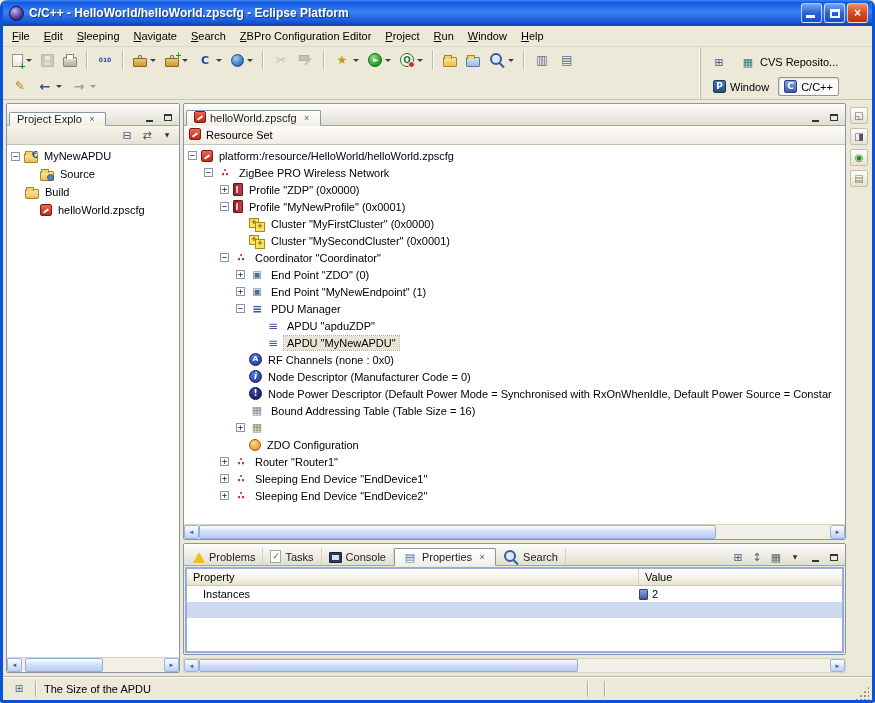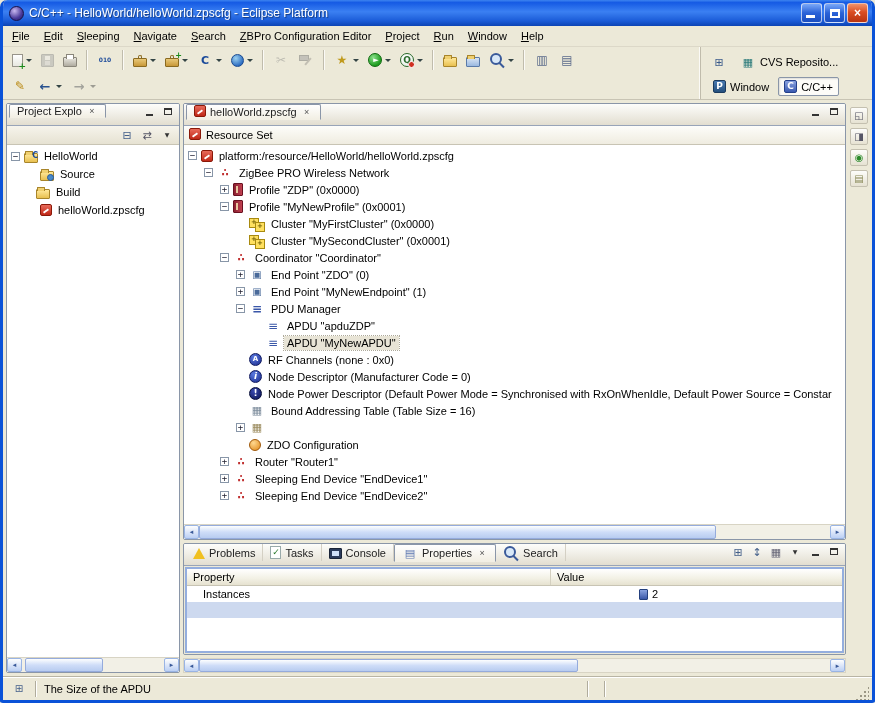--- a/index.html
+++ b/index.html
@@ -1,21 +1,21 @@
 <!DOCTYPE html>
 <html><head>
 <meta charset="utf-8">
 <style>
 *{box-sizing:border-box;margin:0;padding:0;cursor:default}
 html,body{width:875px;height:703px;overflow:hidden;background:#ece9d8}
 body{font-family:"Liberation Sans","DejaVu Sans",sans-serif;font-size:11px;color:#000}
 .window{width:875px;height:703px;display:flex;flex-direction:column;background:#ece9d8;border:3px solid #0a52d8;border-top:none;border-radius:7px 7px 3px 3px;overflow:hidden}
 
 .titlebar{height:26px;flex:none;display:flex;align-items:center;gap:5px;padding:0 4px 0 6px;background:linear-gradient(180deg,#3d84f0 0%,#155ae4 10%,#3b80f2 45%,#1b5cd8 80%,#0c44b4 100%);border-radius:4px 4px 0 0}
-.title-text{color:#fff;font-weight:normal;font-size:12px;text-shadow:1px 1px 1px #12377e;flex:1;white-space:nowrap;overflow:hidden}
+.title-text{color:#fff;font-weight:bold;font-size:12px;text-shadow:1px 1px 1px #12377e;flex:1;white-space:nowrap;overflow:hidden}
 .winbtns{display:flex;gap:2px}
 .wbtn{width:21px;height:20px;border-radius:3px;border:1px solid #ffffffaa;display:flex;align-items:center;justify-content:center;background:linear-gradient(180deg,#7aa8f8,#2a62d8 50%,#1a4ec0);position:relative}
 .wbtn.close{background:linear-gradient(180deg,#f0926a,#da4e22 45%,#b83410);color:#fff;font-weight:bold;font-size:12px}
 .glyph-min{position:absolute;left:4px;bottom:4px;width:9px;height:3px;background:#fff}
 .glyph-max{width:10px;height:9px;border:2px solid #fff;border-top-width:3px}
 
 .menubar{height:21px;flex:none;display:flex;align-items:center;padding-left:2px;background:#ece9d8;border-bottom:1px solid #dcd8c8}
 .menu-item{display:inline-block;padding:3px 7px}
 .menu-item::first-letter{text-decoration:underline}
 
@@ -33,21 +33,21 @@
 
 .main{flex:1;min-height:0;display:flex;gap:3px;padding:3px}
 .view{border:1px solid #8a96a8;background:#ece9d8;display:flex;flex-direction:column;min-height:0;border-radius:2px;overflow:hidden}
 .explorer{width:174px;flex:none}
 .center{flex:1;min-width:0;display:flex;flex-direction:column;gap:3px}
 .editor-view{flex:1;min-height:0}
 .bottom-view{height:112px;flex:none}
 .faststrip{width:20px;flex:none;display:flex;flex-direction:column;align-items:center;gap:4px;padding-top:4px}
 .fbtn{width:18px;height:17px;display:flex;align-items:center;justify-content:center;border:1px solid #c4c0b0;border-radius:2px;background:linear-gradient(#fdfdfb,#e6e2d2)}
 
-.tabrow{height:22px;flex:none;display:flex;align-items:flex-start;background:linear-gradient(180deg,#fdfdfb,#e2ded0);border-bottom:1px solid #98a4b8;padding-left:2px}
+.tabrow{height:22px;flex:none;display:flex;align-items:flex-end;background:linear-gradient(180deg,#fdfdfb,#e2ded0);border-bottom:1px solid #98a4b8;padding-left:2px}
 .tabs{display:flex;align-items:stretch}
 .tab{display:flex;align-items:center;gap:4px;padding:0 7px;white-space:nowrap;color:#222;border-right:1px solid #d4d0c4}
 .tab.active{background:linear-gradient(180deg,#ffffff,#f2efe4);border:1px solid #8a96a8;border-bottom:1px solid #f2efe4;margin-bottom:-1px;border-radius:2px 2px 0 0}
 .closex{width:12px;height:12px;font-size:9px;line-height:11px;text-align:center;color:#555;border:1px solid transparent;border-radius:2px}
 .tabspacer{flex:1}
 .vbtns{display:flex;align-items:center;gap:1px;padding-right:3px}
 .vbtn{width:17px;height:15px;display:flex;align-items:center;justify-content:center;border:1px solid transparent;border-radius:2px}
 .glyph-min2{width:7px;height:2px;background:#333;margin-top:6px}
 .glyph-max2{width:8px;height:7px;border:1px solid #333;border-top-width:2px}
 
@@ -66,21 +66,21 @@
 .hscroll{height:15px;flex:none;display:flex;background:#f2f0e6;border-top:1px solid #d8d4c4}
 .hscroll.standalone{border:1px solid #d8d4c4}
 .sbtn{width:15px;height:100%;flex:none;display:flex;align-items:center;justify-content:center;background:linear-gradient(180deg,#fefefe,#d6e2f8 60%,#bcd0f4);border:1px solid #99b4e4;border-radius:2px;color:#3a5a9a;font-size:6px}
 .strack{flex:1;position:relative}
 .sthumb{position:absolute;top:0;bottom:0;background:linear-gradient(180deg,#fdfefe,#cfddf8 50%,#b8ccf0);border:1px solid #95abdc;border-radius:2px}
 
 .props-wrap{flex:1;min-height:0;padding:1px;background:#ece9d8}
 .props{height:100%;border:2px solid #94aede;background:#fff;display:flex;flex-direction:column;overflow:hidden}
 .phead{height:17px;flex:none;display:flex;background:linear-gradient(180deg,#ffffff,#f2f0e4 60%,#e6e2d0);border-bottom:1px solid #c8c4b4}
 .pcol{padding:2px 6px;border-right:1px solid #d4d0c0}
-.pcol.c1{width:364px;flex:none}
+.pcol.c1{width:452px;flex:none}
 .pcol.c2{flex:1;border-right:none}
 .prow{height:16px;display:flex;align-items:center}
 .prow .c1{width:452px;flex:none;padding-left:16px;overflow:hidden}
 .prow .c2{flex:1;display:flex;align-items:center;gap:4px;min-width:0}
 .prow.sel{background:#cdd9ef}
 .valbox{display:flex;align-items:center;gap:4px;background:#fff;border:1px solid #7a96c8;height:14px;width:102px;padding:0 3px}
 .hex{margin-left:10px}
 .val-ic{width:9px;height:11px;flex:none;background:linear-gradient(180deg,#8aa4e0,#3a57a8);border:1px solid #24407e;border-radius:1px}
 
 .statusbar{height:24px;flex:none;display:flex;align-items:center;border-top:1px solid #b8b4a4;box-shadow:inset 0 1px 0 #fff;padding:0 3px}
@@ -302,28 +302,28 @@
             <span class="ic ic-link-with-editor" style="color: rgb(85, 85, 102); font-size: 11px;">⇄</span>
           </span>
           <span class="lbtn">
             <span class="ic ic-view-menu" style="color: rgb(51, 51, 51); font-size: 6px;">▼</span>
           </span>
         </div>
       <div class="tree">
           <div class="titem" style="padding-left: 4px;">
             <span class="exp">−</span>
             <span class="ic ic-c-project"></span>
-            <span class="tlabel">HelloWorld</span>
+            <span class="tlabel">MyNewAPDU</span>
           </div>
           <div class="titem" style="padding-left: 20px;">
             <span class="expsp"></span>
             <span class="ic ic-source-folder"></span>
             <span class="tlabel">Source</span>
           </div>
-          <div class="titem" style="padding-left: 16px;">
+          <div class="titem" style="padding-left: 5px;">
             <span class="expsp"></span>
             <span class="ic ic-folder"></span>
             <span class="tlabel">Build</span>
           </div>
           <div class="titem" style="padding-left: 20px;">
             <span class="expsp"></span>
             <span class="ic ic-zpscfg"></span>
             <span class="tlabel">helloWorld.zpscfg</span>
           </div>
         </div>

